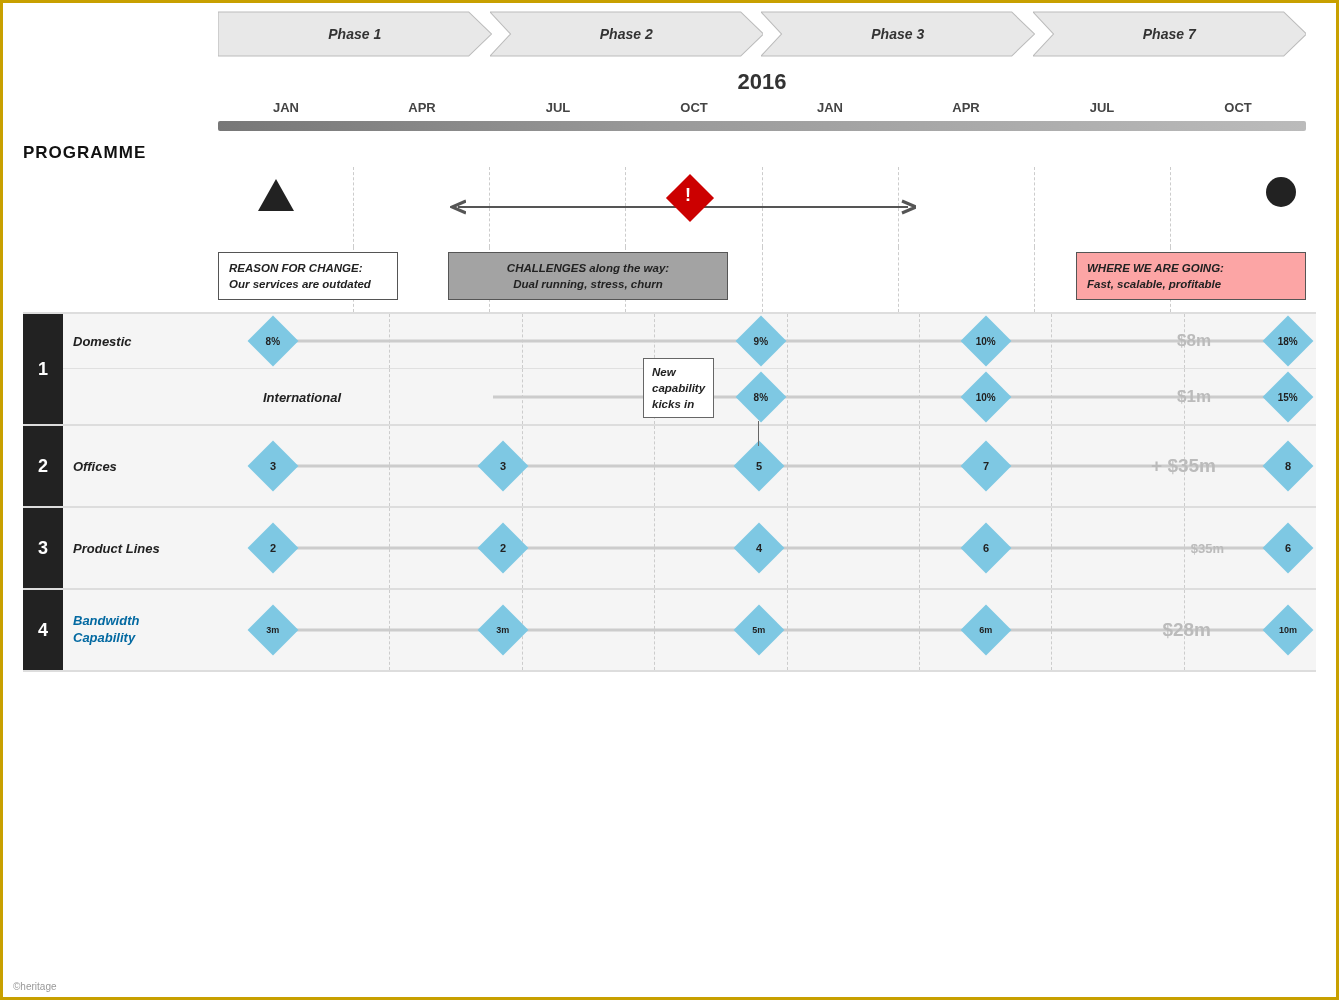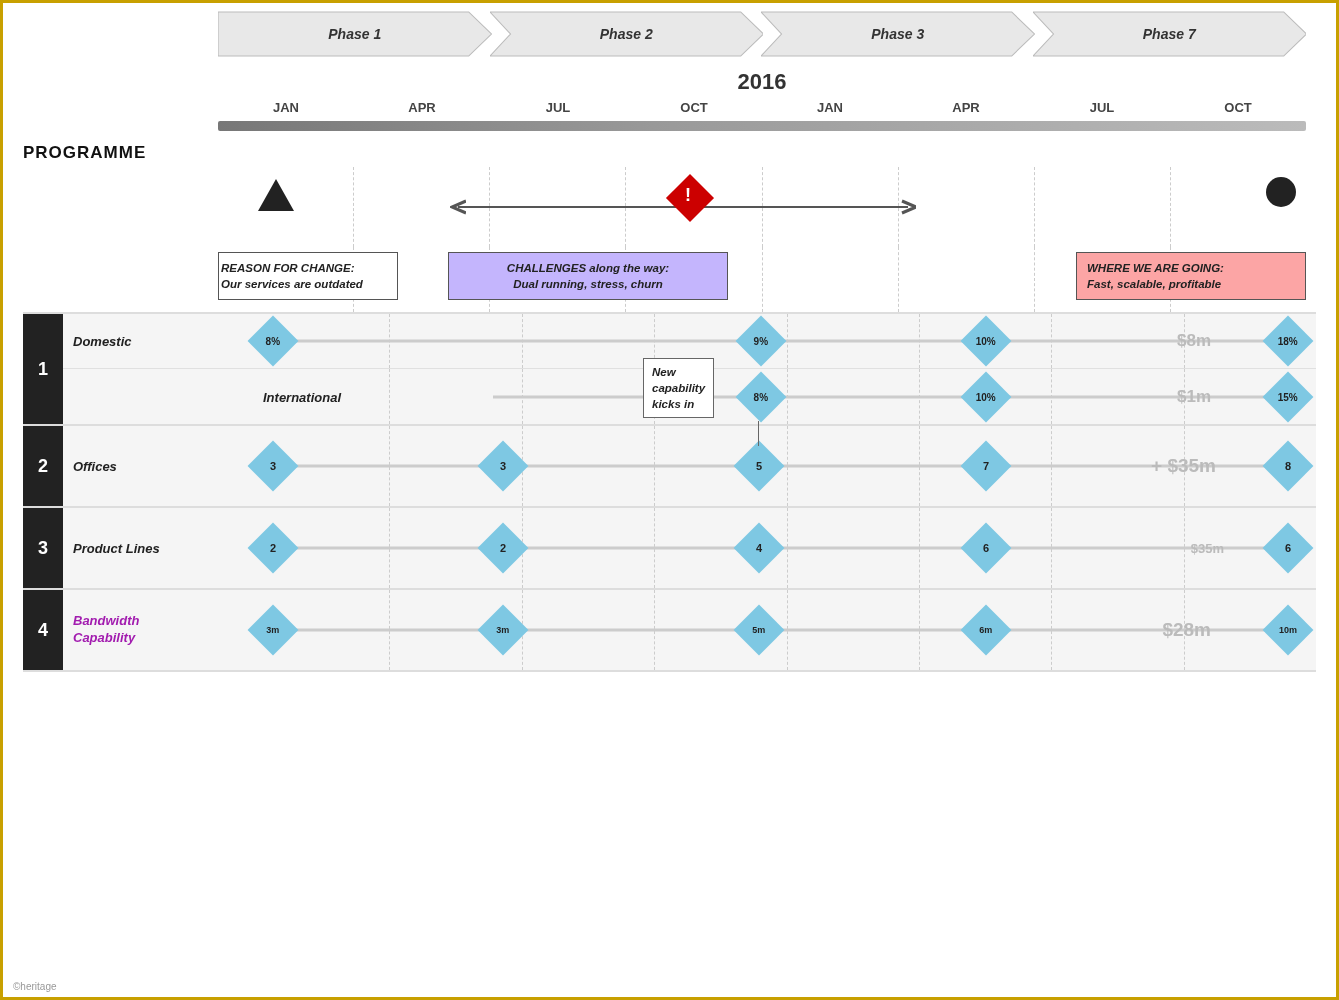--- a/index.html
+++ b/index.html
@@ -136,25 +136,25 @@
           <div style="flex:1;border-right:1px dashed #ccc;"></div>
           <div style="flex:1;border-right:1px dashed #ccc;"></div>
           <div style="flex:1;border-right:1px dashed #ccc;"></div>
           <div style="flex:1;border-right:1px dashed #ccc;"></div>
           <div style="flex:1;border-right:1px dashed #ccc;"></div>
           <div style="flex:1;border-right:1px dashed #ccc;"></div>
           <div style="flex:1;border-right:1px dashed #ccc;"></div>
           <div style="flex:1;"></div>
         </div>
 
-        <div style="position:absolute;left:0px;top:5px;width:180px;background:white;border:1.5px solid #555;padding:7px 2px;font-size:11.5px;font-style:italic;font-weight:700;line-height:1.4;color:#222;">
+        <div style="position:absolute;left:0px;top:5px;width:180px;background:white;border:1.5px solid #555;padding:7px 10px;font-size:11.5px;font-style:italic;font-weight:700;line-height:1.4;color:#222;">
           REASON FOR CHANGE:<br>Our services are outdated
         </div>
 
-        <div style="position:absolute;left:230px;top:5px;width:280px;background:#c4b5fd;border:1.5px solid #555;padding:7px 10px;font-size:11.5px;font-style:italic;font-weight:700;line-height:1.4;color:#222;text-align:center;">
+        <div style="position:absolute;left:230px;top:5px;width:280px;background:#a3a3a3;border:1.5px solid #555;padding:7px 10px;font-size:11.5px;font-style:italic;font-weight:700;line-height:1.4;color:#222;text-align:center;">
           CHALLENGES along the way:<br>Dual running, stress, churn
         </div>
 
         <div style="position:absolute;right:0px;top:5px;width:230px;background:#fca5a5;border:1.5px solid #555;padding:7px 10px;font-size:11.5px;font-style:italic;font-weight:700;line-height:1.4;color:#222;">
           WHERE WE ARE GOING:<br>Fast, scalable, profitable
         </div>
       </div>
     </div>
 
     <div style="display:flex;align-items:stretch;border-top:2px solid #ddd;position:relative;">
@@ -314,21 +314,21 @@
           <div style="flex:1;border-right:1px dashed #ccc;"></div>
           <div style="flex:1;border-right:1px dashed #ccc;"></div>
           <div style="flex:1;border-right:1px dashed #ccc;"></div>
           <div style="flex:1;border-right:1px dashed #ccc;"></div>
           <div style="flex:1;border-right:1px dashed #ccc;"></div>
           <div style="flex:1;border-right:1px dashed #ccc;"></div>
           <div style="flex:1;border-right:1px dashed #ccc;"></div>
           <div style="flex:1;"></div>
         </div>
         <div style="position:absolute;left:195px;right:10px;top:50%;height:3px;background:#ccc;transform:translateY(-50%);"></div>
-        <div style="position:absolute;left:10px;top:50%;transform:translateY(-50%);font-size:13px;font-style:italic;font-weight:700;color:#a21caf;line-height:1.3;">Bandwidth<br>Capability</div>
+        <div style="position:absolute;left:10px;top:50%;transform:translateY(-50%);font-size:13px;font-style:italic;font-weight:700;color:#0369a1;line-height:1.3;">Bandwidth<br>Capability</div>
         <div style="position:absolute;right:105px;top:50%;transform:translateY(-50%);font-size:19px;font-weight:700;color:#bbb;">$28m</div>
 
         <div style="position:absolute;left:192px;top:50%;margin-top:-18px;width:36px;height:36px;background:#7ec8e3;transform:rotate(45deg);display:flex;align-items:center;justify-content:center;">
             <span style="transform:rotate(-45deg);font-size:9px;font-weight:700;color:#222;">3m</span>
           </div>
         <div style="position:absolute;left:422px;top:50%;margin-top:-18px;width:36px;height:36px;background:#7ec8e3;transform:rotate(45deg);display:flex;align-items:center;justify-content:center;">
             <span style="transform:rotate(-45deg);font-size:9px;font-weight:700;color:#222;">3m</span>
           </div>
         <div style="position:absolute;left:678px;top:50%;margin-top:-18px;width:36px;height:36px;background:#7ec8e3;transform:rotate(45deg);display:flex;align-items:center;justify-content:center;">
             <span style="transform:rotate(-45deg);font-size:9px;font-weight:700;color:#222;">5m</span>

